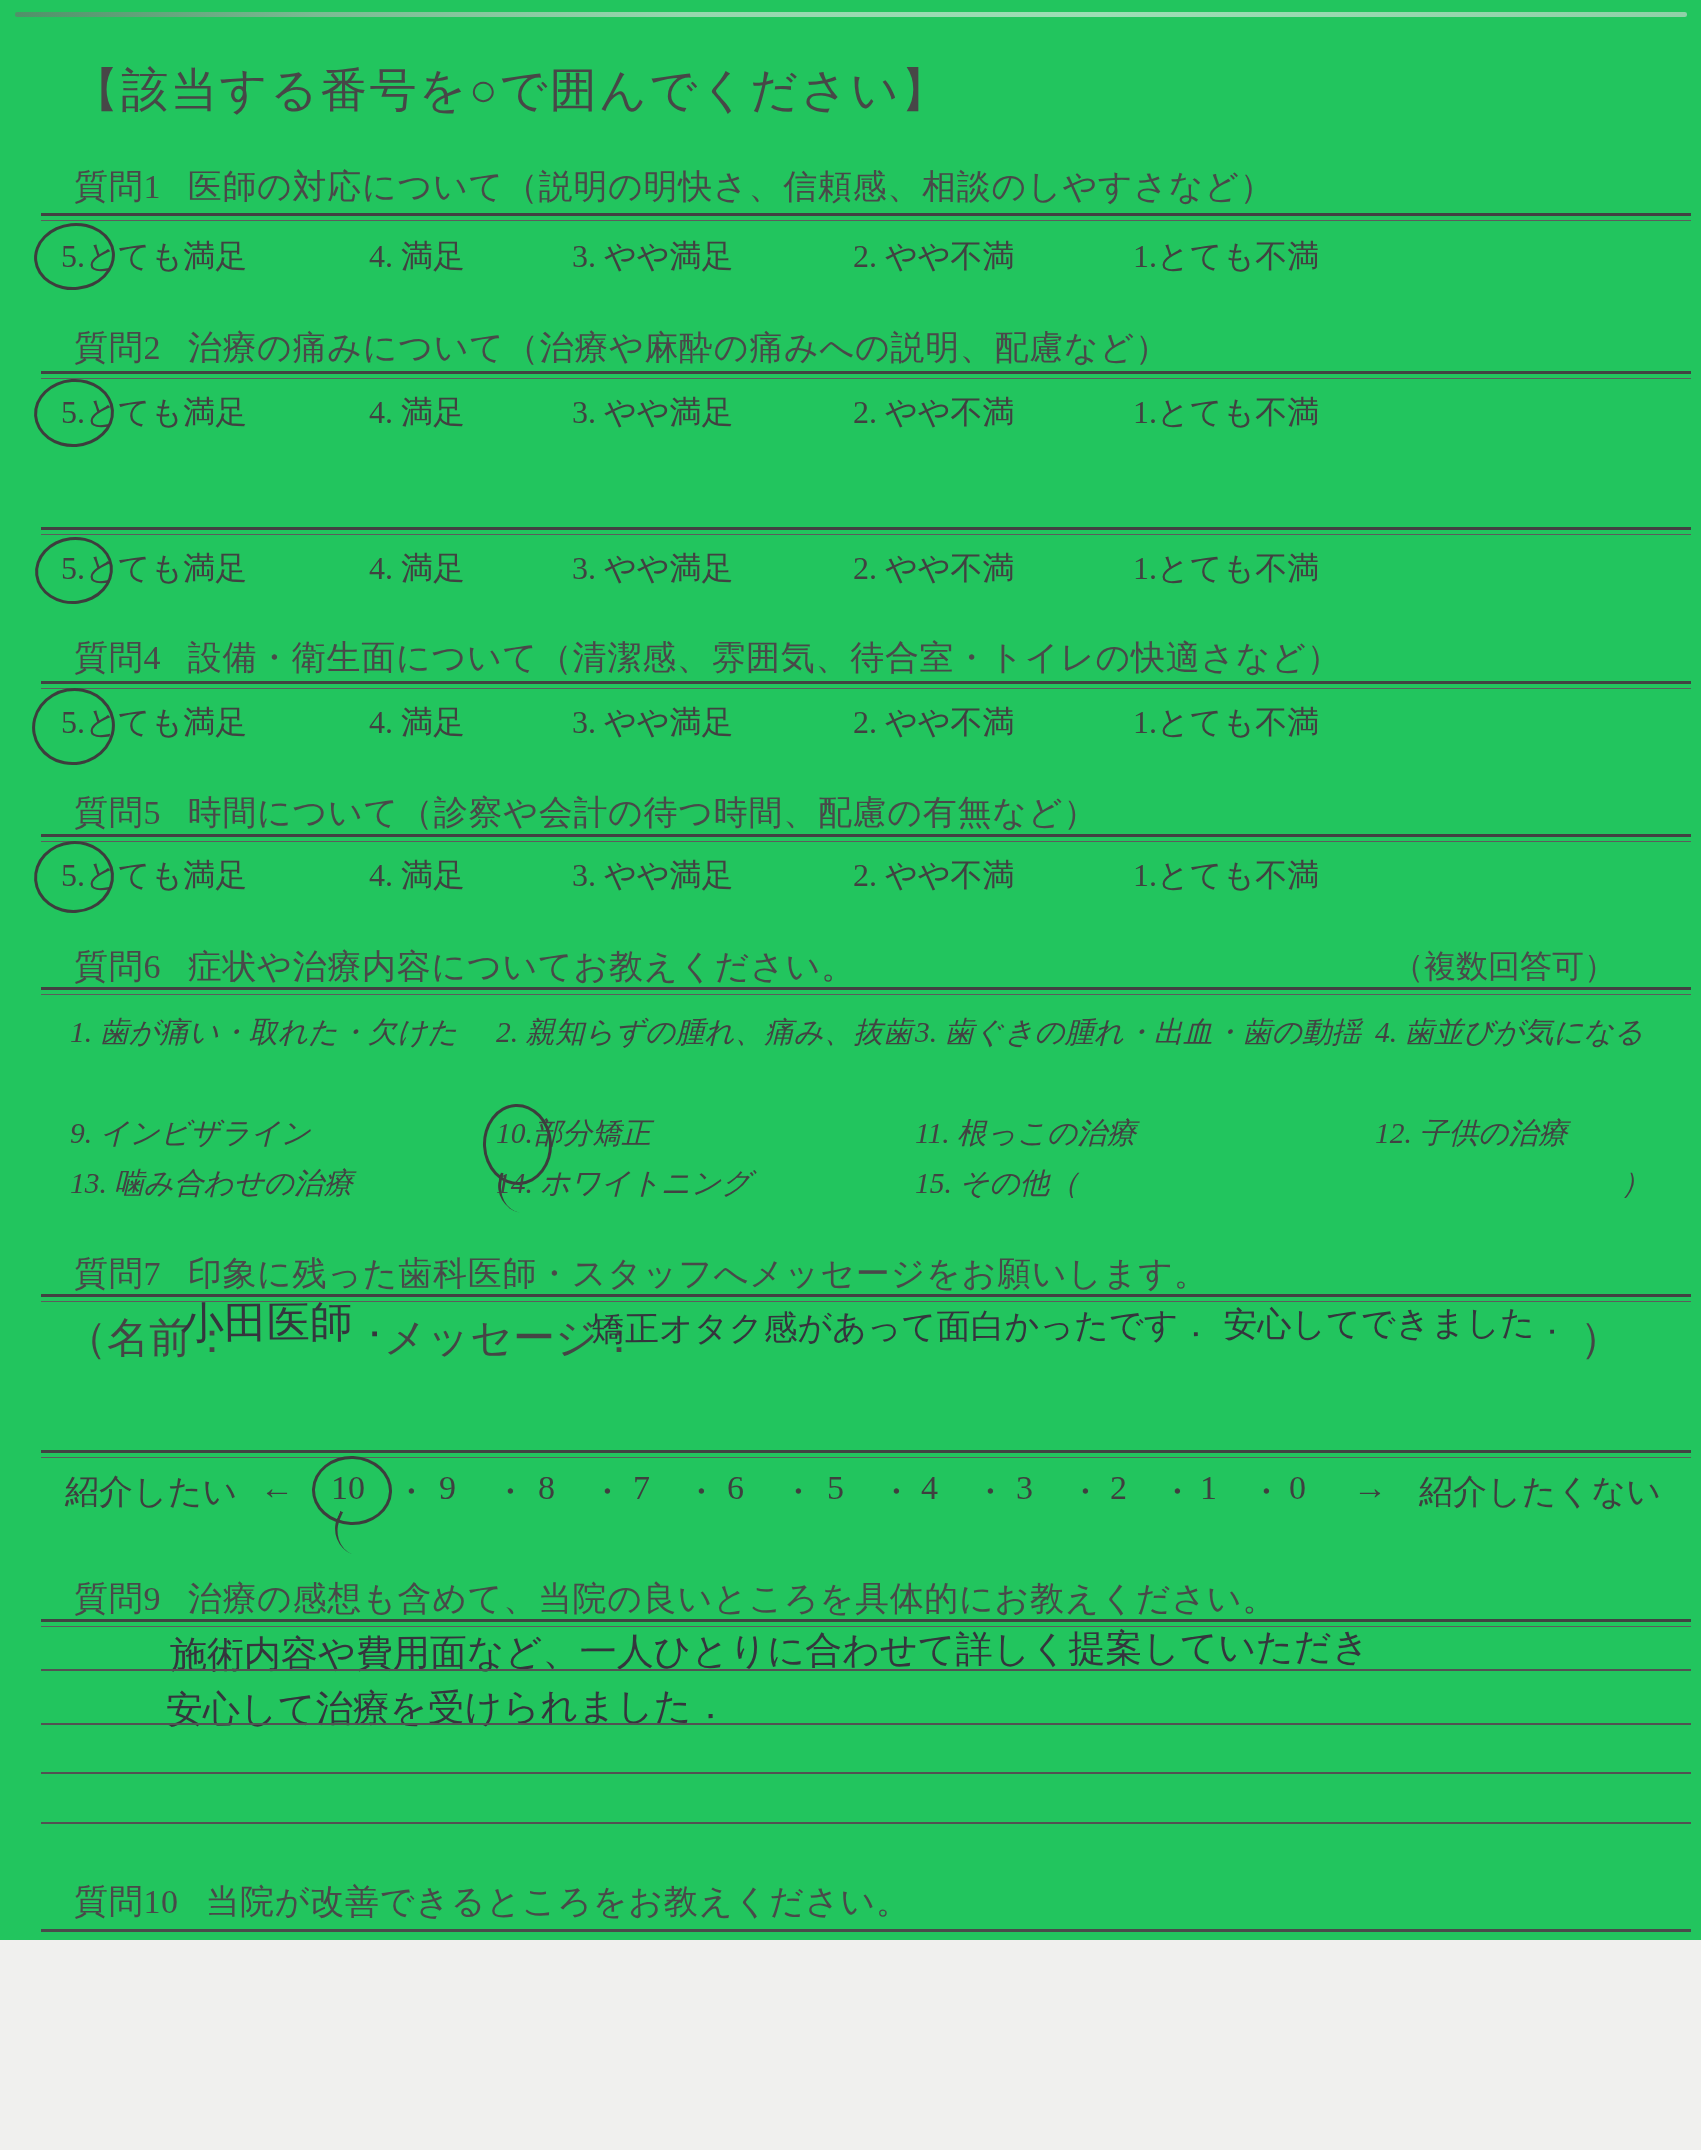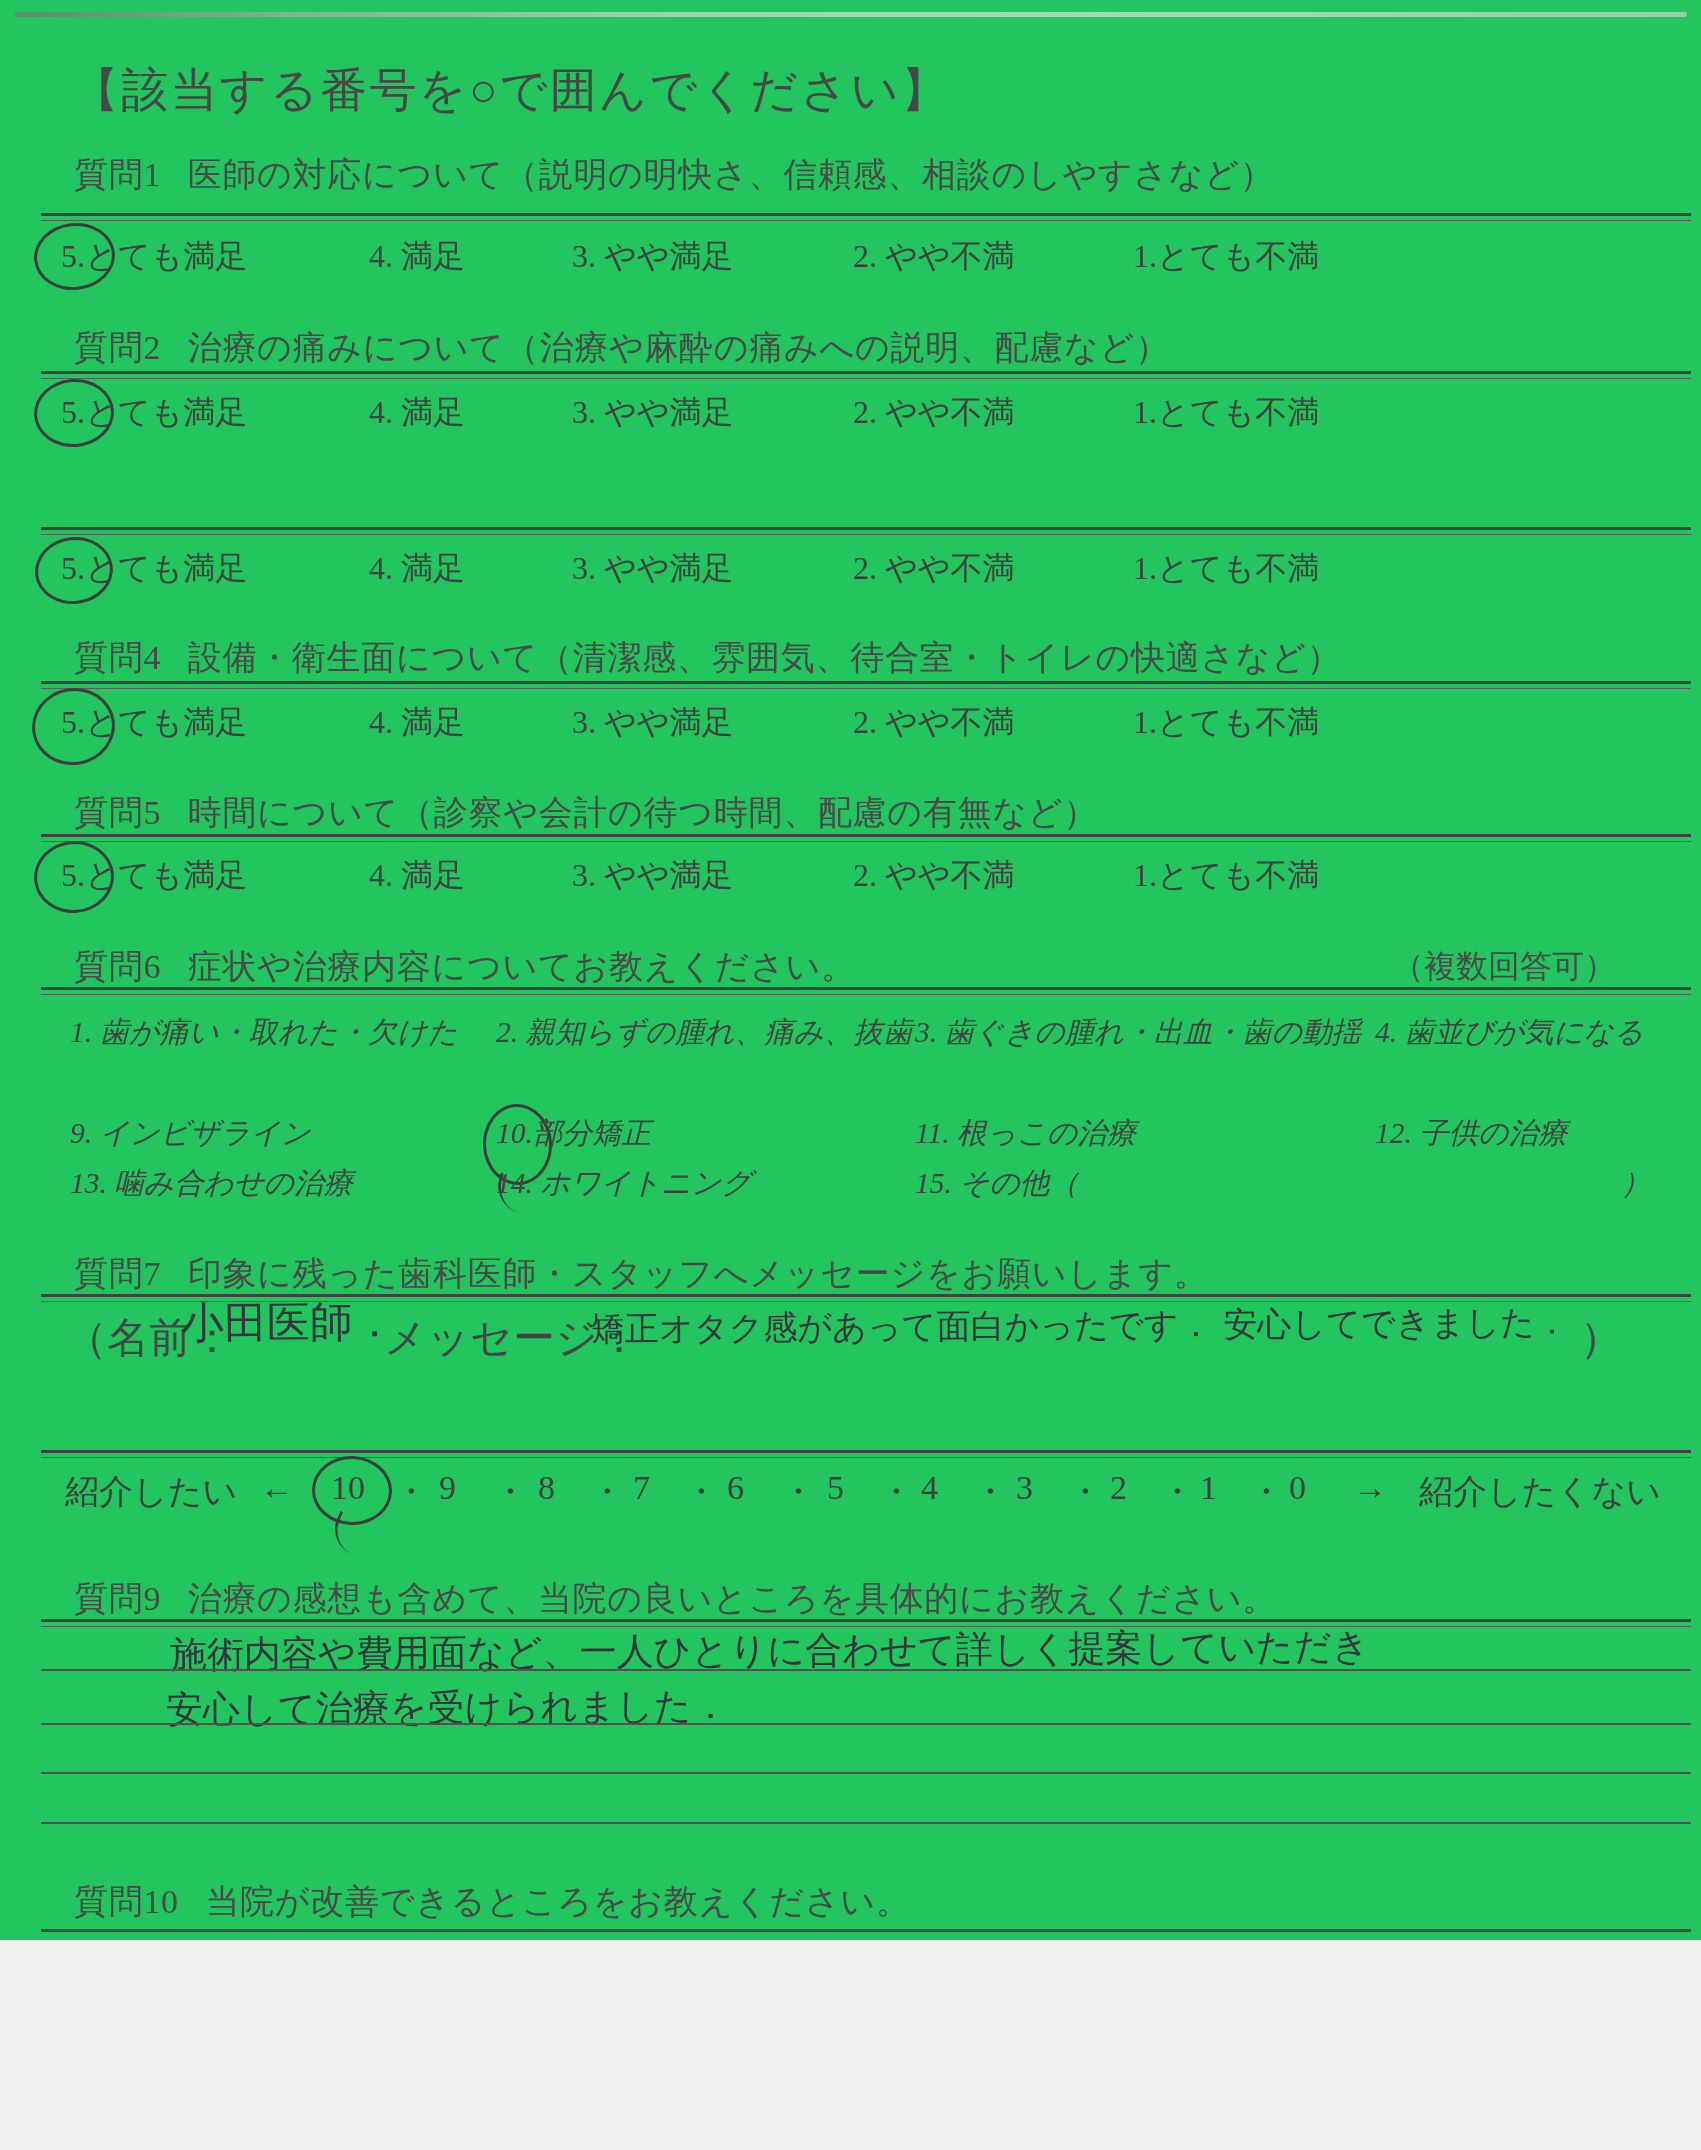--- a/index.html
+++ b/index.html
@@ -31,21 +31,21 @@
 </style>
 </head>
 <body>
 
 <div class="page">
 
   <div class="scan-top"></div>
 
   <div class="title">【該当する番号を○で囲んでください】</div>
 
-  <div class="qheader" style="top:152px">
+  <div class="qheader" style="top:164px">
     <span class="qlabel">質問1</span><span>医師の対応について（説明の明快さ、信頼感、相談のしやすさなど）</span>
   </div>
   <div class="rule" style="top:213px"></div>
   <div class="optrow" style="top:235px">
     <span class="opt" style="left:61px">5.とても満足</span>
     <span class="opt" style="left:369px">4. 満足</span>
     <span class="opt" style="left:572px">3. やや満足</span>
     <span class="opt" style="left:853px">2. やや不満</span>
     <span class="opt" style="left:1133px">1.とても不満</span>
     <span class="circle" style="left:34px;top:-11.8px;width:75px;height:61px;transform:rotate(-6deg)"></span>

